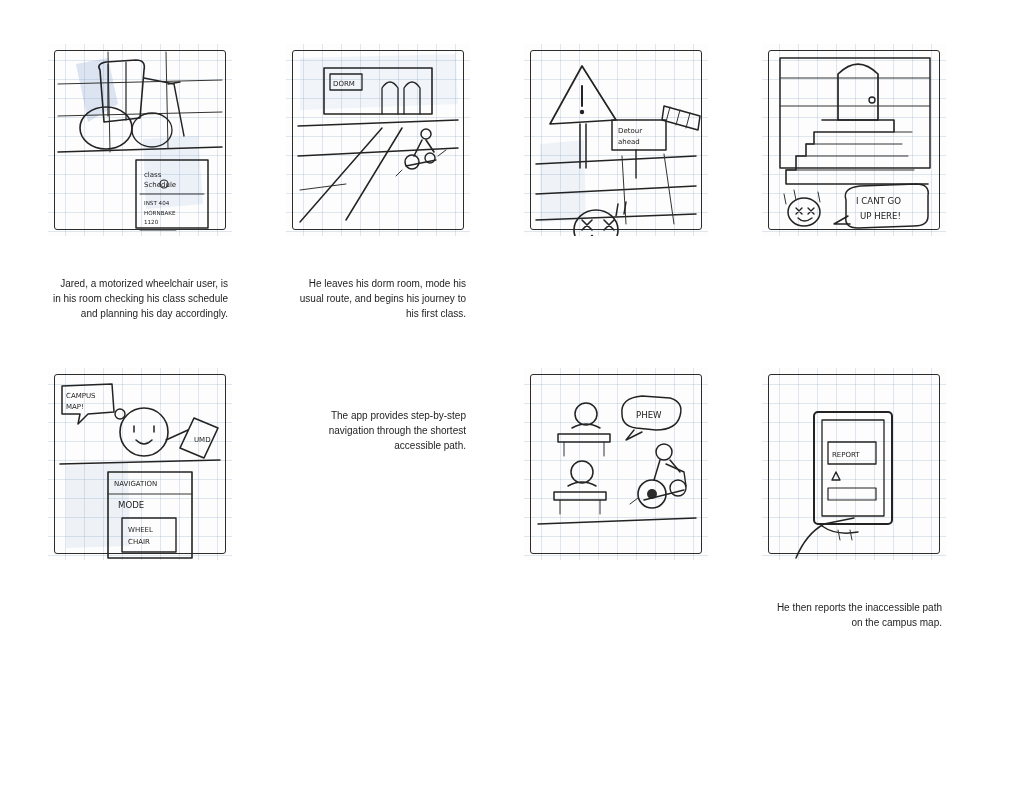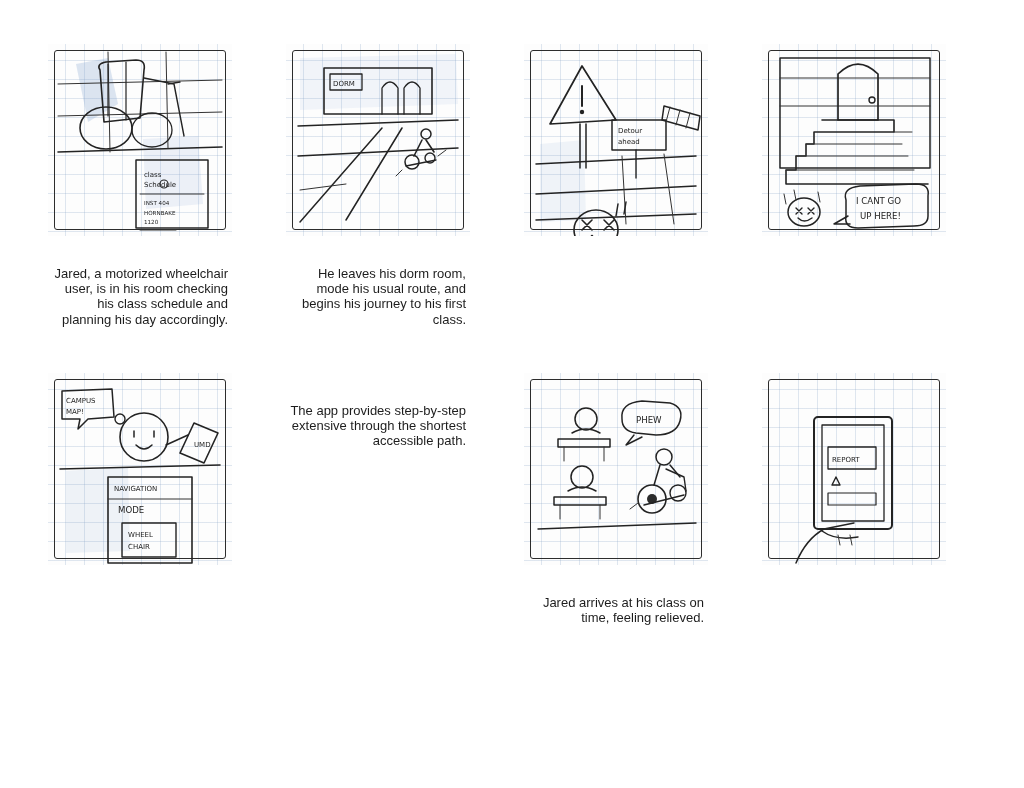--- a/index.html
+++ b/index.html
@@ -48,23 +48,23 @@
   .frame {
     position: absolute;
     left: 6px;
     top: 6px;
     right: 6px;
     bottom: 6px;
     border: 1.7px solid #2c2c2c;
     border-radius: 3px;
   }
   .caption {
-    margin: 30px 0 0 10px;
+    margin: 40px 0 0 10px;
     width: 178px;
-    font-size: 13px;
+    font-size: 10px;
     line-height: 15.2px;
     color: #1d1d1d;
     white-space: pre-line;
   }
   .art {
     position: absolute;
     inset: 0;
     pointer-events: none;
   }
   .art svg {
@@ -251,21 +251,21 @@
           <text class="handtext lg" x="70" y="140">MODE</text>
           <rect class="ink" stroke-width="1.4" x="74" y="150" width="54" height="34" fill="#fff"></rect>
           <text class="handtext" x="80" y="164">WHEEL</text>
           <text class="handtext" x="80" y="176">CHAIR</text>
         </svg>
       </div>
     </div>
   </div>
 
   <div class="cell">
-    <p class="caption">The app provides step-by-step extensive through the shortest accessible path.</p>
+    <p class="caption">The app provides step-by-step navigation through the shortest accessible path.</p>
   </div>
 
   <div class="cell">
     <div class="panel">
       <div class="paper"></div>
       <div class="frame"></div>
       <div class="art">
         <svg viewBox="0 0 184 192" xmlns="http://www.w3.org/2000/svg">
 
           <circle class="ink" stroke-width="1.5" cx="62" cy="46" r="11"></circle>
@@ -286,21 +286,20 @@
           <circle class="ink" stroke-width="1.6" cx="128" cy="126" r="14" fill="none"></circle>
           <circle cx="128" cy="126" r="5" fill="#2b2b2b"></circle>
           <circle class="ink" stroke-width="1.4" cx="154" cy="120" r="8"></circle>
           <path class="ink" stroke-width="1.4" d="M120 132 L160 122 M142 96 L160 104 L162 118"></path>
           <path class="ink-thin" d="M114 130 L106 136"></path>
 
           <path class="ink" stroke-width="1.4" d="M14 156 L172 150"></path>
         </svg>
       </div>
     </div>
-    <p class="caption">Jared arrives at his class on time, feeling relieved.</p>
   </div>
 
   <div class="cell">
     <div class="panel">
       <div class="paper"></div>
       <div class="frame"></div>
       <div class="art">
         <svg viewBox="0 0 184 192" xmlns="http://www.w3.org/2000/svg">
 
           <rect class="ink" stroke-width="2" x="52" y="44" width="78" height="112" rx="4" fill="#fff"></rect>
@@ -309,15 +308,16 @@
           <text class="handtext" x="70" y="89">REPORT</text>
           <path class="ink" stroke-width="1.4" d="M74 104 L70 112 L78 112 Z"></path>
           <rect class="ink" stroke-width="1.2" x="66" y="120" width="48" height="12"></rect>
 
           <path class="ink" stroke-width="1.5" d="M34 190 Q44 166 62 156 L92 150"></path>
           <path class="ink" stroke-width="1.5" d="M60 158 Q74 168 96 164"></path>
           <path class="ink-thin" d="M76 162 L78 172 M88 162 L90 172"></path>
         </svg>
       </div>
     </div>
+    <p class="caption">He then reports the inaccessible path on the campus map.</p>
   </div>
 
 </div>
 
 </body></html>

